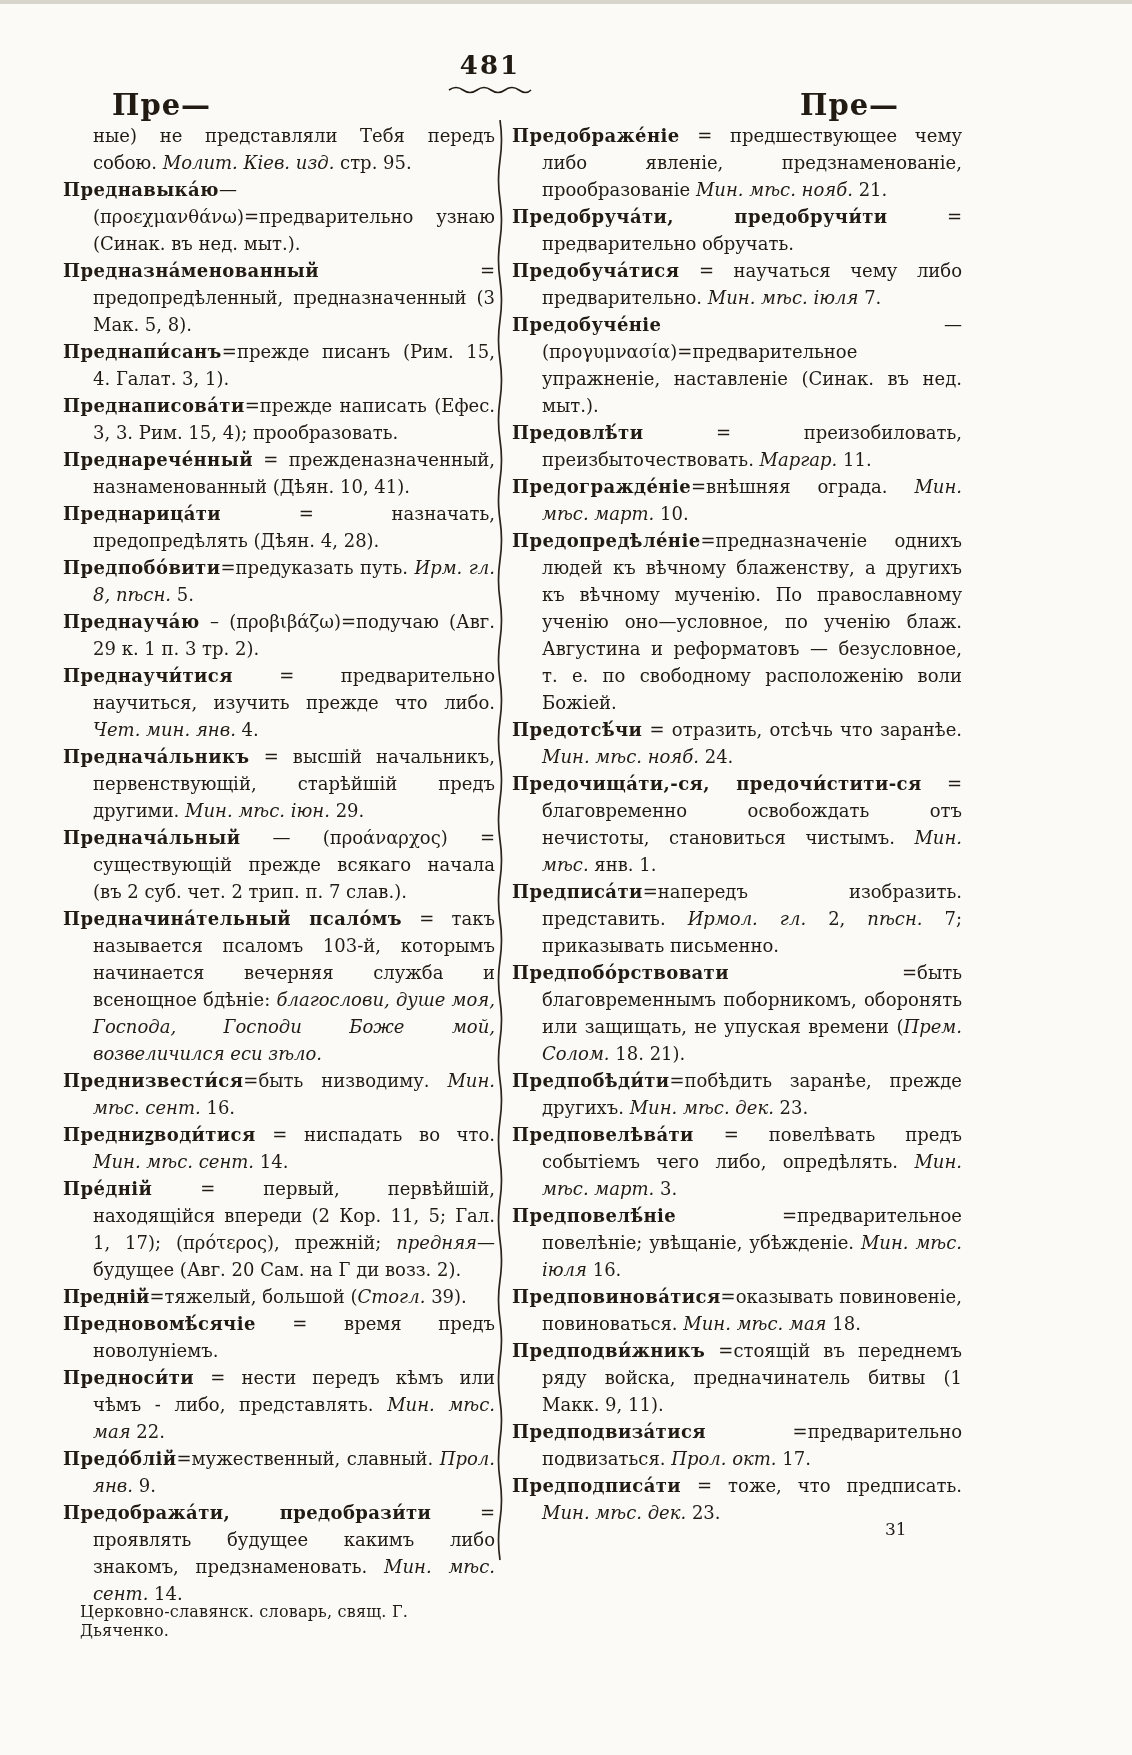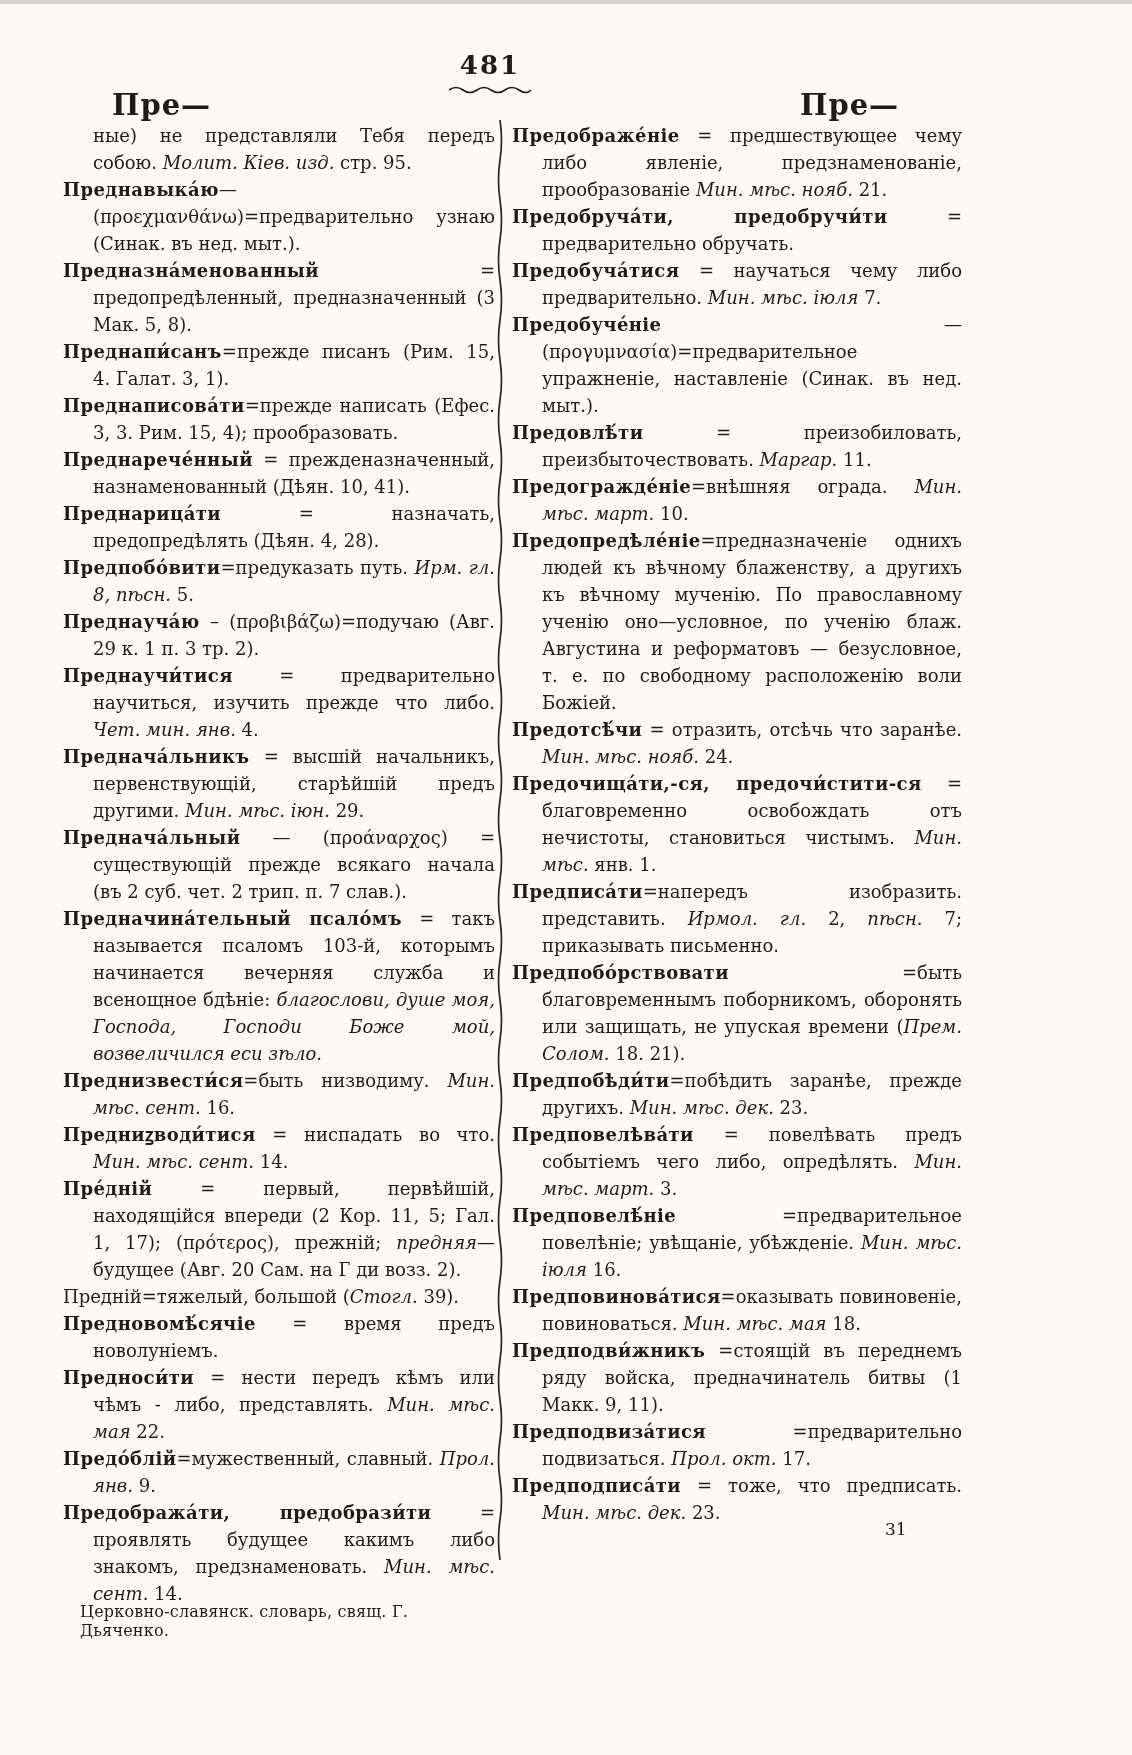--- a/index.html
+++ b/index.html
@@ -32,21 +32,21 @@
     font-size:18px;line-height:27px;
   }
   .col-left{left:63px;width:432px;}
   .col-right{left:512px;width:450px;}
   .entry{
     margin:0;padding-left:30px;text-indent:-30px;
     text-align:justify;
   }
   .entry.cont{text-indent:0;}
   .s-hw{font-weight:bold;letter-spacing:0.4px;}
-  .s-b{font-weight:normal;}
+  .s-b{font-weight:bold;}
   .s-i{font-style:italic;}
   .s-g{font-style:normal;}
   .imprint{
     position:absolute;left:80px;top:1598px;width:420px;
     font-size:16px;letter-spacing:0.2px;
   }
   .signature{
     position:absolute;left:885px;top:1515px;font-size:17px;
   }
 </style>

